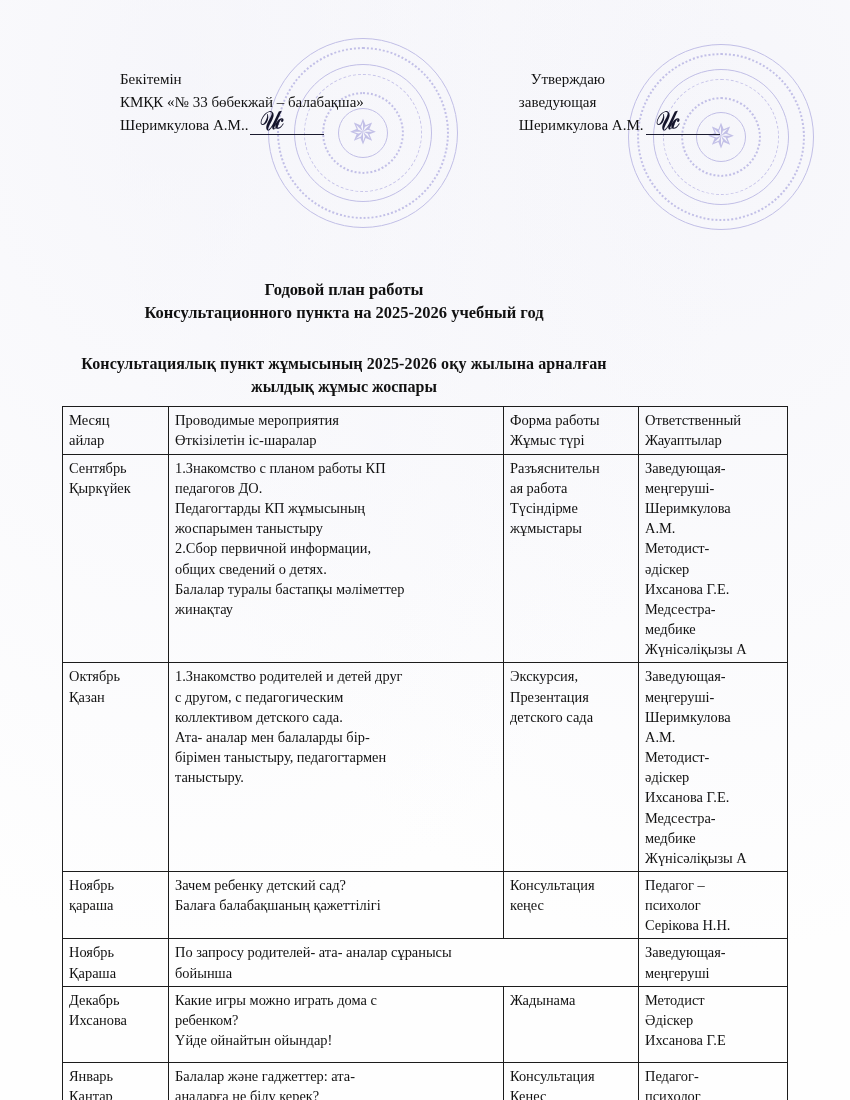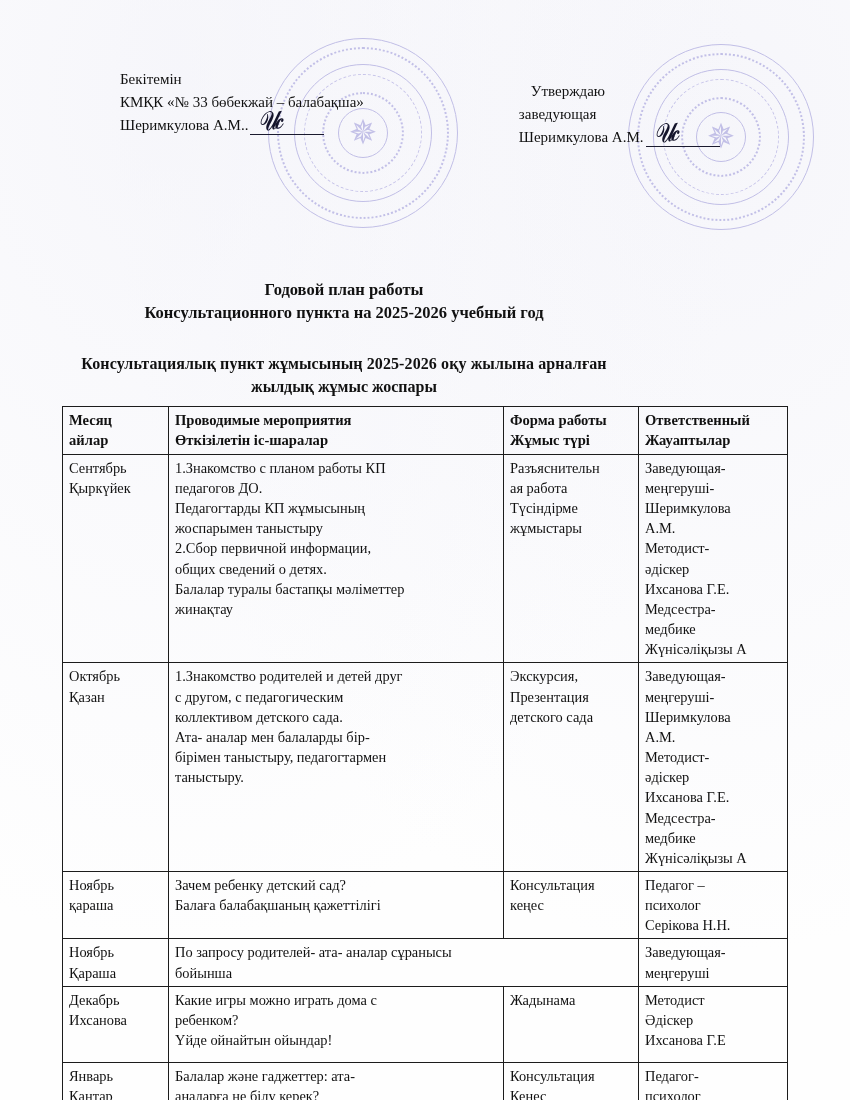--- a/index.html
+++ b/index.html
@@ -35,21 +35,21 @@
     left: 0;
     width: 728px;
     display: flex;
   }
   .approval-block {
     font-size: 15px;
     line-height: 1.52;
     white-space: nowrap;
   }
   .approval-block.left { margin-left: 120px; }
-  .approval-block.right { margin-left: 155px; margin-top: 12px; }
+  .approval-block.right { margin-left: 155px; }
   .approval-line { display: block; }
   .sign-line {
     display: inline-block;
     position: relative;
     width: 78px;
     height: 1em;
     vertical-align: bottom;
   }
   .sign-line::after {
     content: "";
@@ -134,21 +134,21 @@
   table.plan td, table.plan th {
     border: 1.1px solid #1c1c1c;
     vertical-align: top;
     padding: 3px 5px 3px 6px;
     font-size: 14.4px;
     line-height: 1.4;
     text-align: left;
     font-weight: normal;
   }
   table.plan thead th {
-    font-weight: bold;
+    font-weight: normal;
     font-size: 14.6px;
   }
   col.c-month { width: 106px; }
   col.c-event { width: 335px; }
   col.c-form  { width: 135px; }
   col.c-resp  { width: 149px; }
 
   td.cell-month  { font-size: 15px; }
   td.cell-event  { font-size: 15.4px; line-height: 1.45; }
   td.cell-form   { font-size: 15px; line-height: 1.45; }

